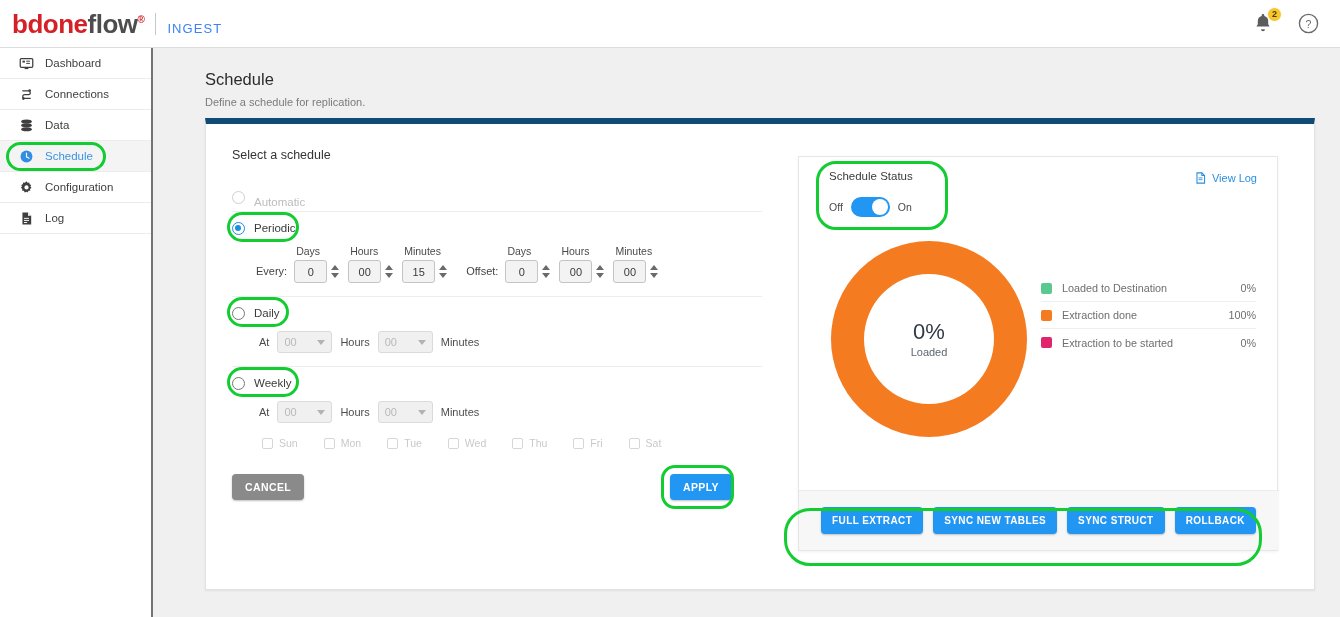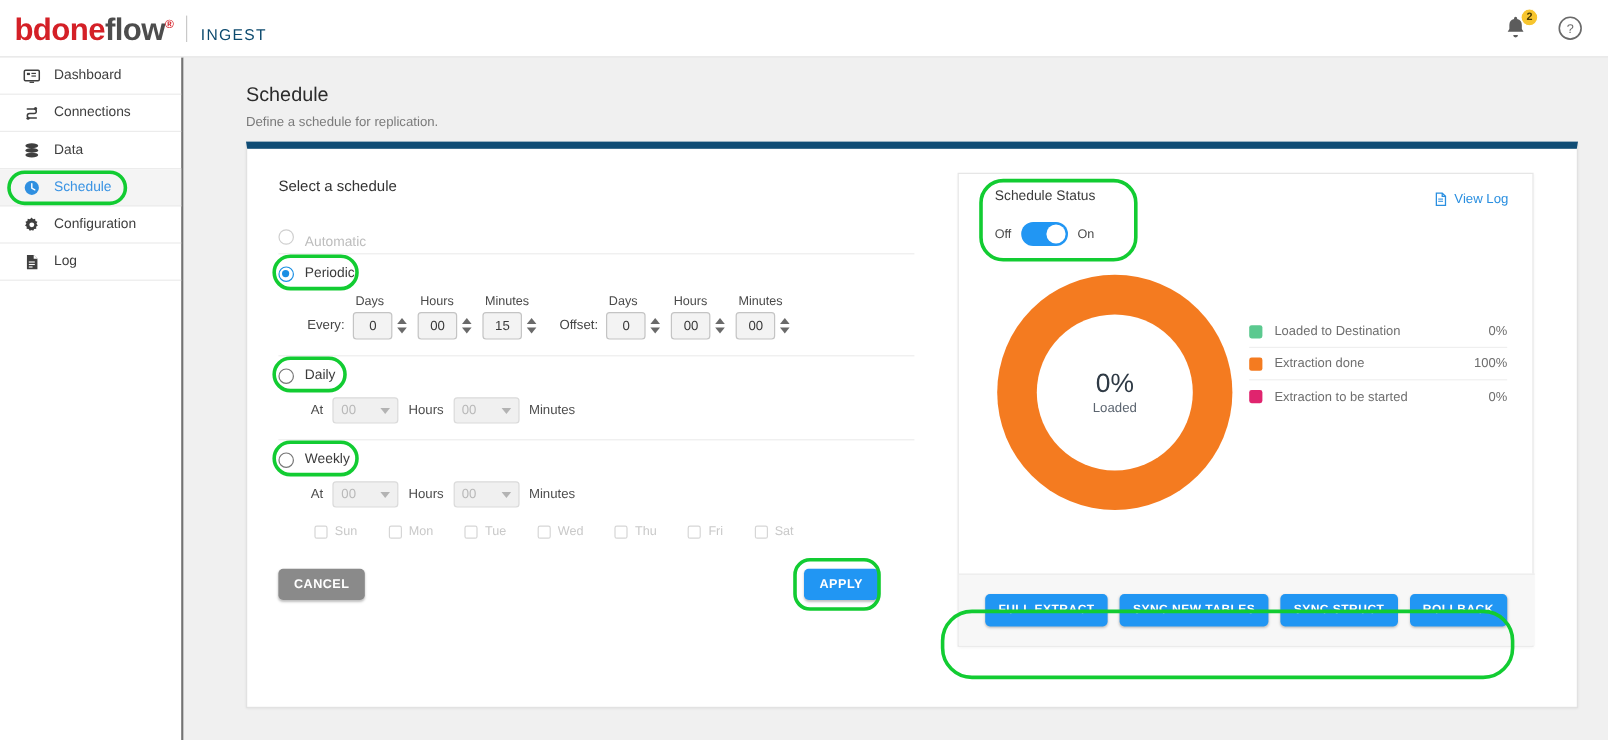--- a/index.html
+++ b/index.html
@@ -18,21 +18,21 @@
     position:absolute; left:0; top:0; width:1340px; height:48px;
     background:#ffffff; border-bottom:1px solid #dcdcdc;
     display:flex; align-items:center;
   }
   .logo-wrap{ display:flex; align-items:baseline; padding-left:12px; }
   .logo{ font-size:26px; font-weight:bold; letter-spacing:-0.5px; line-height:1; }
   .logo .red{ color:#d42027; }
   .logo .dark{ color:#4d4d4d; }
   .logo .reg{ font-size:10px; color:#d42027; vertical-align:super; }
   .logo-div{ width:1px; height:22px; background:#c9c9c9; margin:0 11px; align-self:center; }
-  .product{ font-size:13px; color:#0c4a6e; letter-spacing:1.1px; }
+  .product{ font-size:13px; color:#3b82f6; letter-spacing:1.1px; }
 
   .topbar-right{ margin-left:auto; display:flex; align-items:center; gap:22px; padding-right:20px; }
   .bell-wrap{ position:relative; width:24px; height:26px; }
   .badge{
     position:absolute; right:-7px; top:-4px;
     background:#f7c52e; color:#4a3c00; font-size:9px; font-weight:bold;
     width:15px; height:15px; border-radius:50%;
     display:flex; align-items:center; justify-content:center;
     border:1.5px solid #fff;
   }
@@ -131,21 +131,21 @@
   .btn{
     font-size:10.5px; font-weight:bold; letter-spacing:.4px; color:#fff;
     border-radius:4px; padding:7px 13px; cursor:pointer; border:none;
     box-shadow:0 1px 2px rgba(0,0,0,.25); font-family:"Liberation Sans", sans-serif;
   }
   .btn-cancel{ background:#8a8a8a; }
   .btn-apply{ background:#2196f3; }
 
   
   .right-panel{
-    position:absolute; left:592px; top:20px; width:480px; height:395px;
+    position:absolute; left:592px; top:32px; width:480px; height:395px;
     background:#ffffff; border:1px solid #e6e6e6; box-shadow:0 1px 3px rgba(0,0,0,.06);
   }
   .rp-head{ position:relative; height:60px; }
   .status-lbl{ position:absolute; left:30px; top:13px; font-size:11.5px; color:#3b3b3b; }
   .toggle-wrap{ position:absolute; left:30px; top:40px; display:flex; align-items:center; gap:8px; }
   .tg-txt{ font-size:10.5px; color:#4a4a4a; }
   .switch{ width:39px; height:20px; border-radius:10px; background:#2196f3; position:relative; cursor:pointer; }
   .switch .knob{ position:absolute; right:2px; top:2px; width:16px;height:16px;border-radius:50%;background:#fff; }
   .viewlog{ position:absolute; right:20px; top:14px; display:flex; align-items:center; gap:5px; cursor:pointer; }
   .viewlog .txt{ font-size:11px; color:#2a8fe0; }

